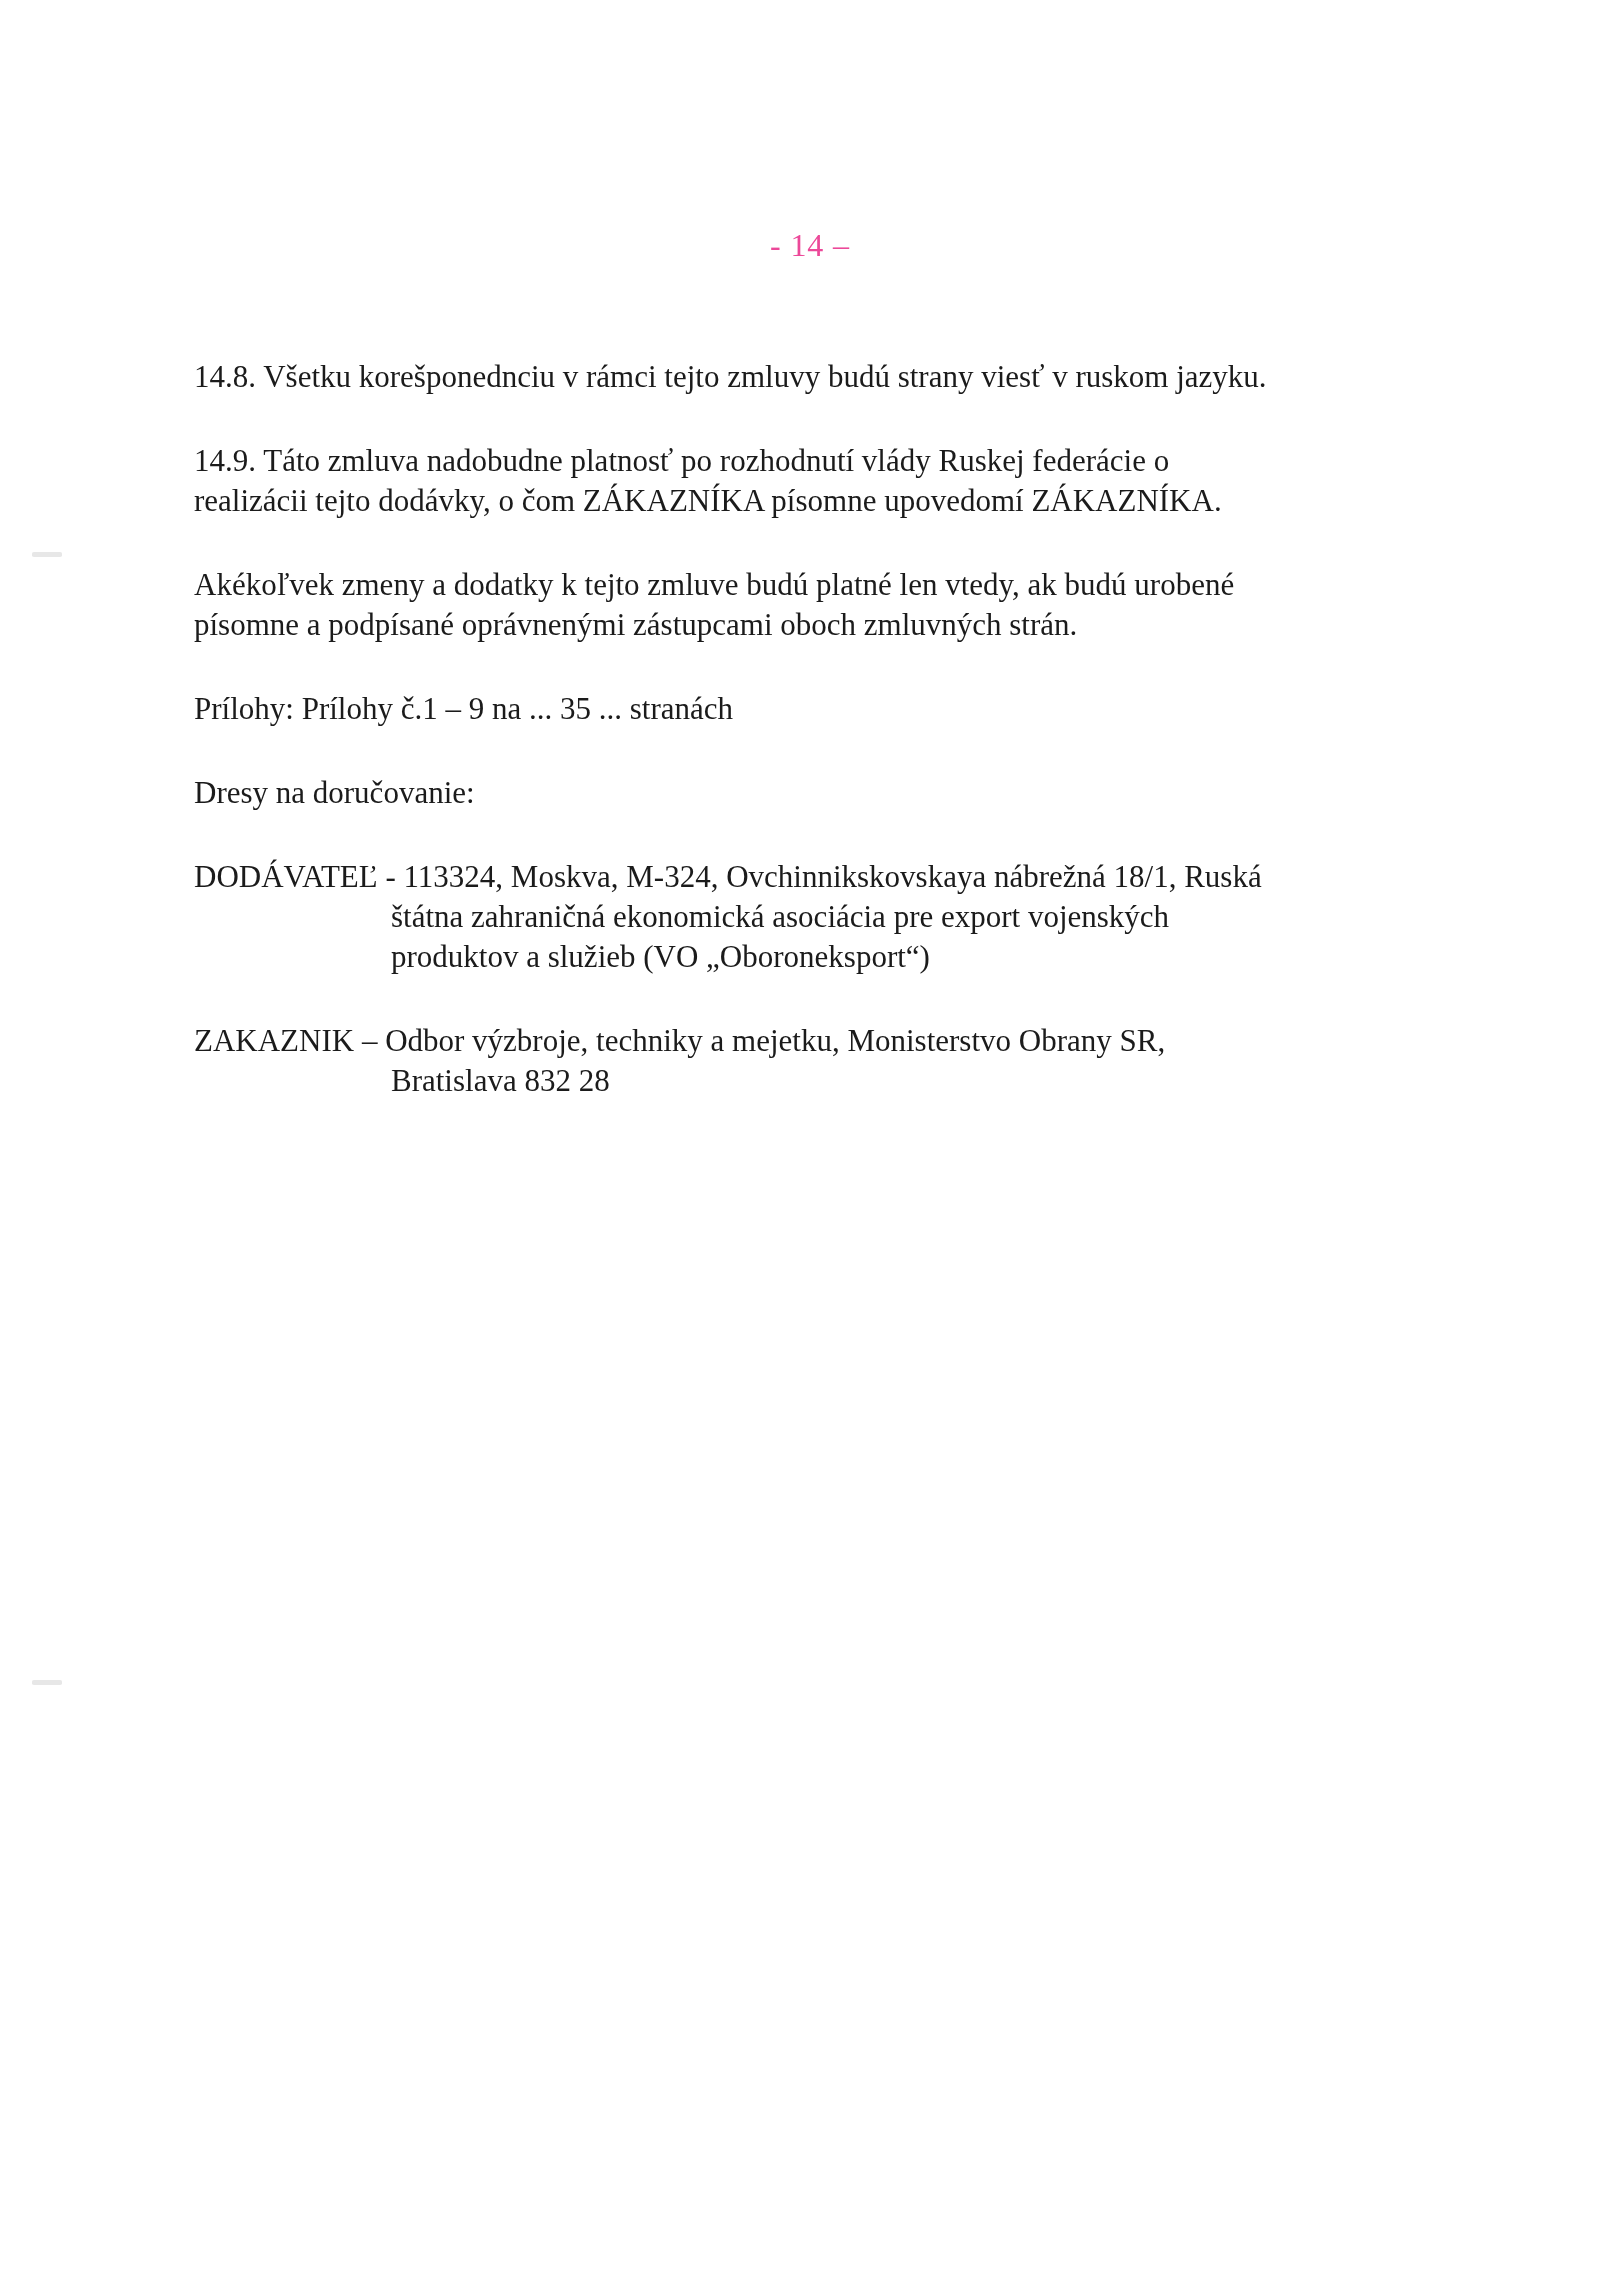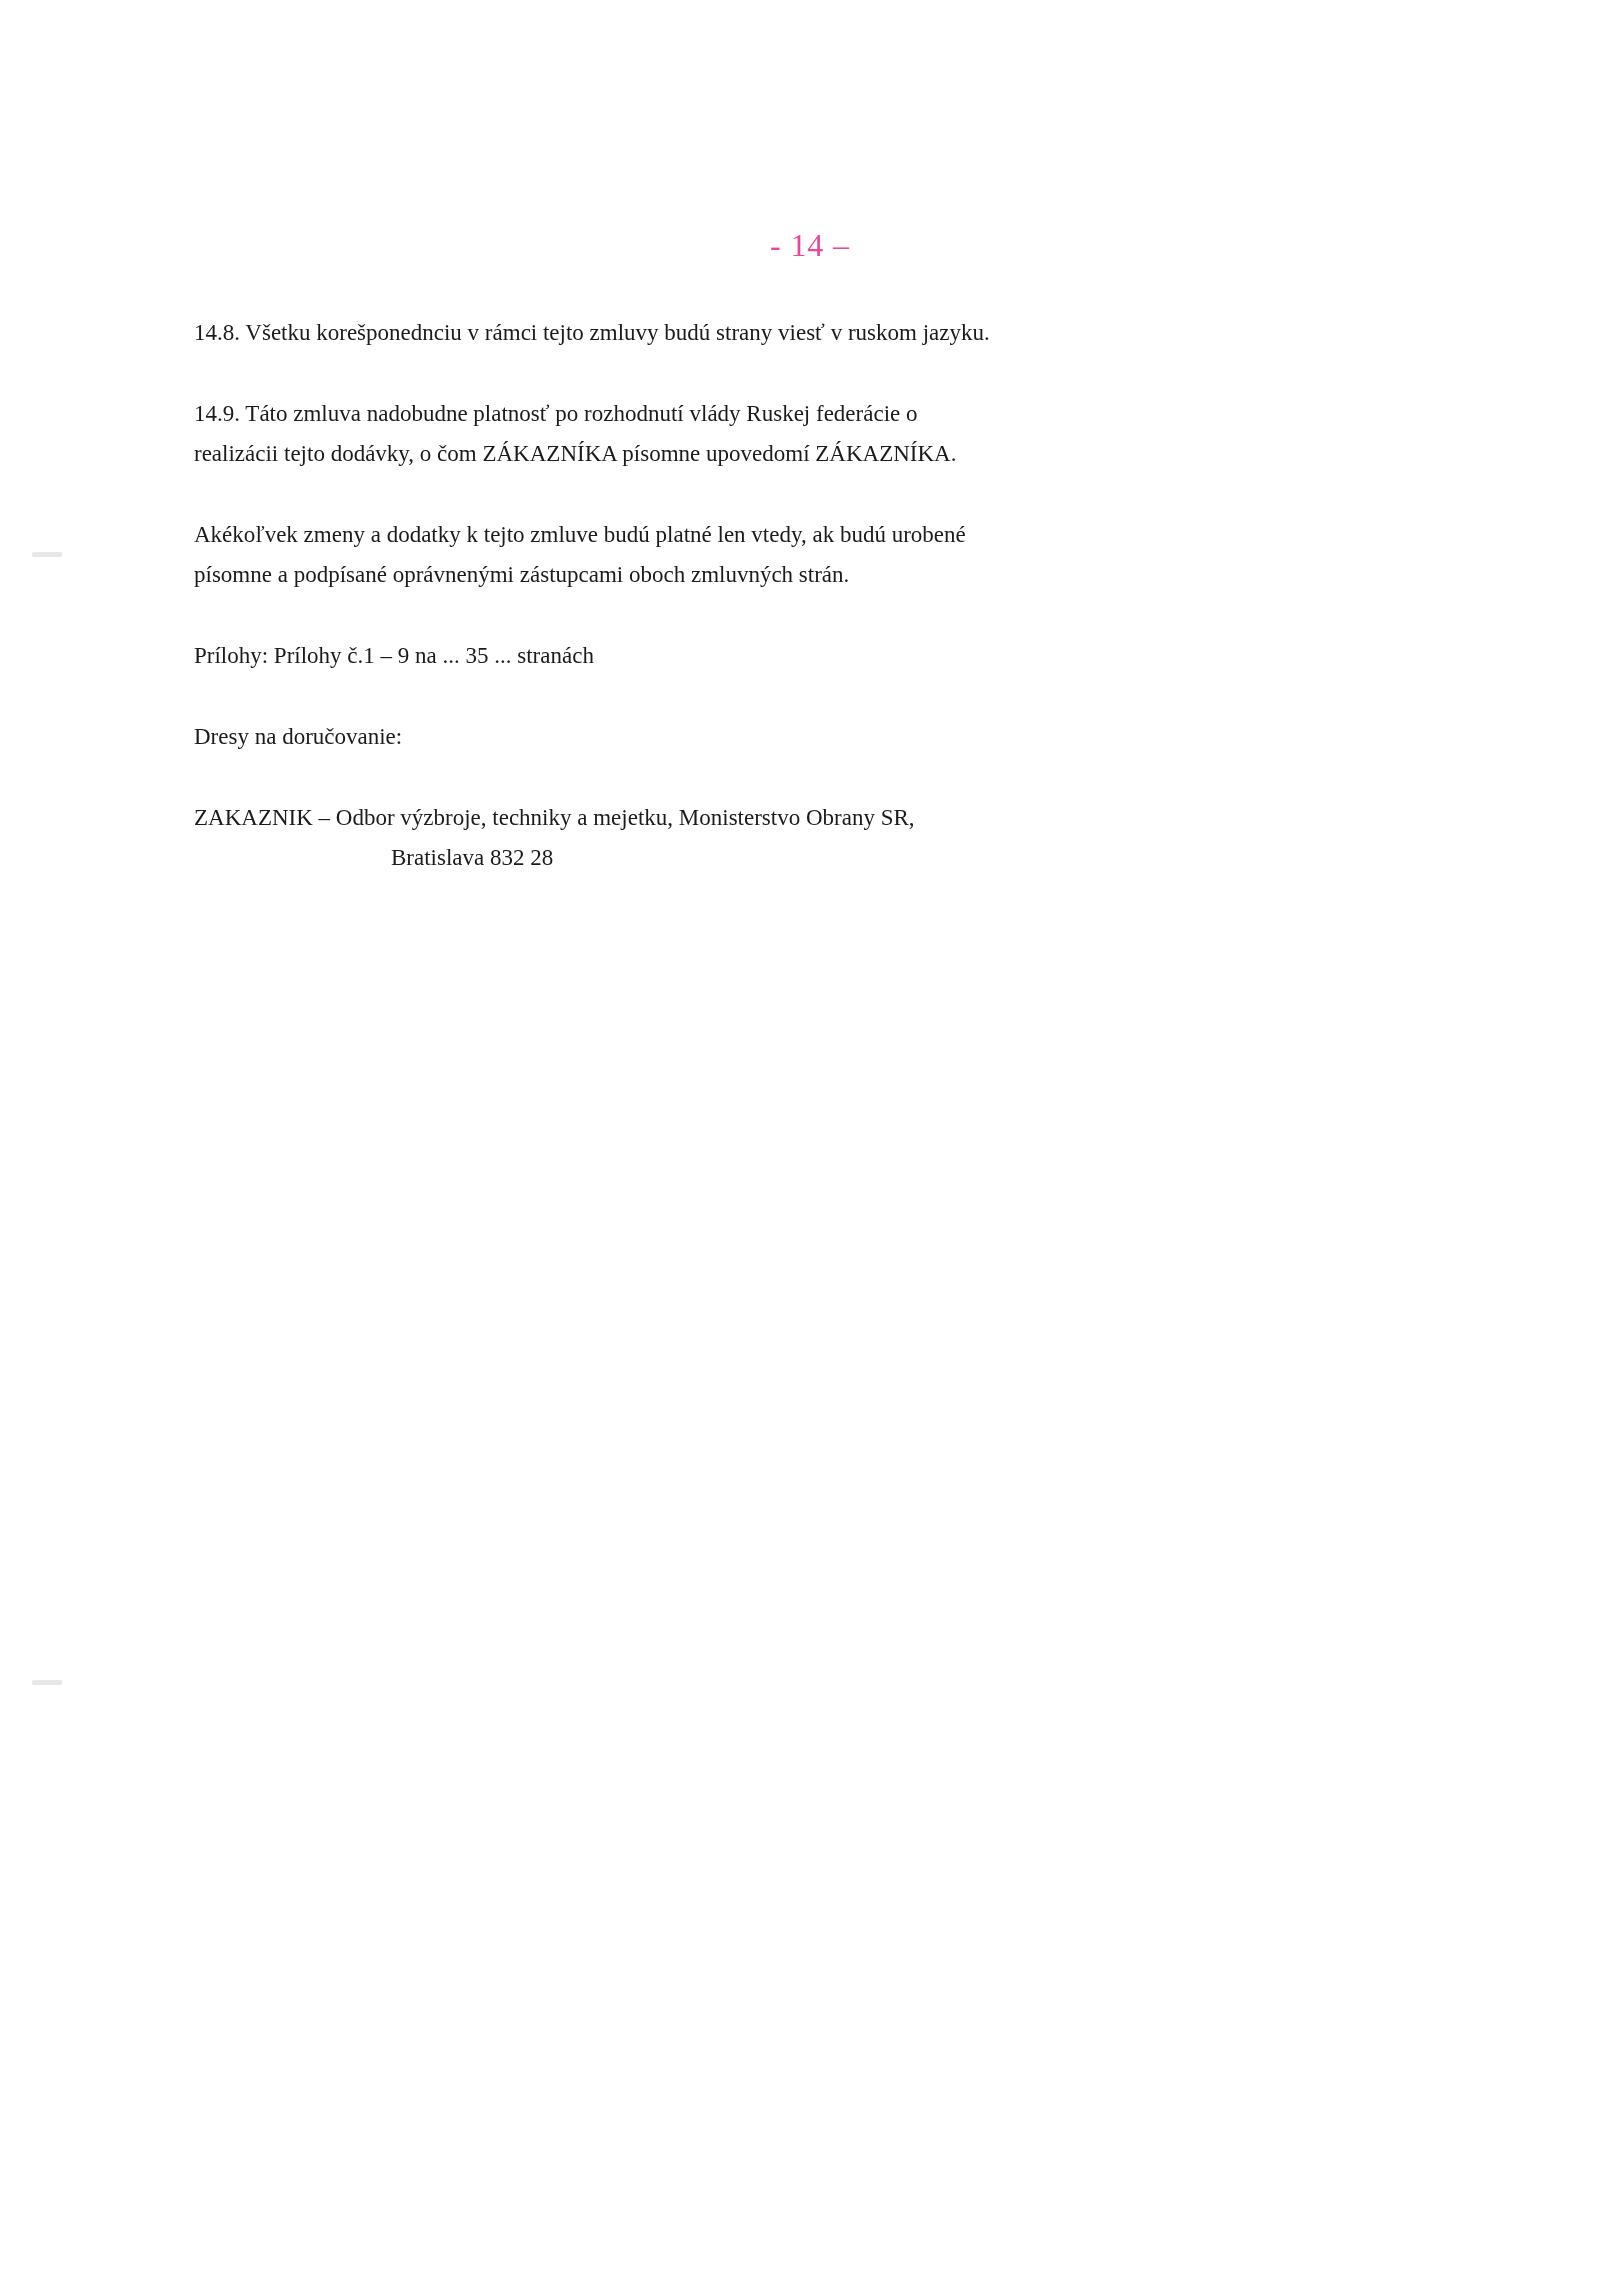--- a/index.html
+++ b/index.html
@@ -30,24 +30,25 @@
     letter-spacing: 0.9px;
     color: #ec4899;
   }
   .content {
     position: absolute;
     top: 313px;
     left: 194px;
     width: 1272px;
   }
   .block {
-    font-size: 23px;
+    font-size: 31px;
     line-height: 40px;
     margin-bottom: 41px;
     color: #1b1b1b;
+    margin-top: 44px;
   }
   .block .line {
     white-space: nowrap;
   }
   .block .line.hang {
     margin-left: 197px;
   }
   
   .artifact {
     position: absolute;
@@ -79,20 +80,25 @@
         <div class="line">Akékoľvek zmeny a dodatky k tejto zmluve budú platné len vtedy, ak budú urobené</div>
         <div class="line">písomne a podpísané oprávnenými zástupcami oboch zmluvných strán.</div>
       </div>
     <div class="block">
         <div class="line">Prílohy: Prílohy č.1 – 9 na ... 35 ... stranách</div>
       </div>
     <div class="block">
         <div class="line">Dresy na doručovanie:</div>
       </div>
     <div class="block">
+        <div class="line">DODÁVATEĽ - 113324, Moskva, M-324, Ovchinnikskovskaya nábrežná 18/1, Ruská</div>
+        <div class="line hang">štátna zahraničná ekonomická asociácia pre export vojenských</div>
+        <div class="line hang">produktov a služieb (VO „Oboroneksport“)</div>
+      </div>
+    <div class="block">
         <div class="line">ZAKAZNIK – Odbor výzbroje, techniky a mejetku, Monisterstvo Obrany SR,</div>
         <div class="line hang">Bratislava 832 28</div>
       </div>
   </div>
 
   <div class="artifact a1"></div>
   <div class="artifact a2"></div>
 
 </div>
 

